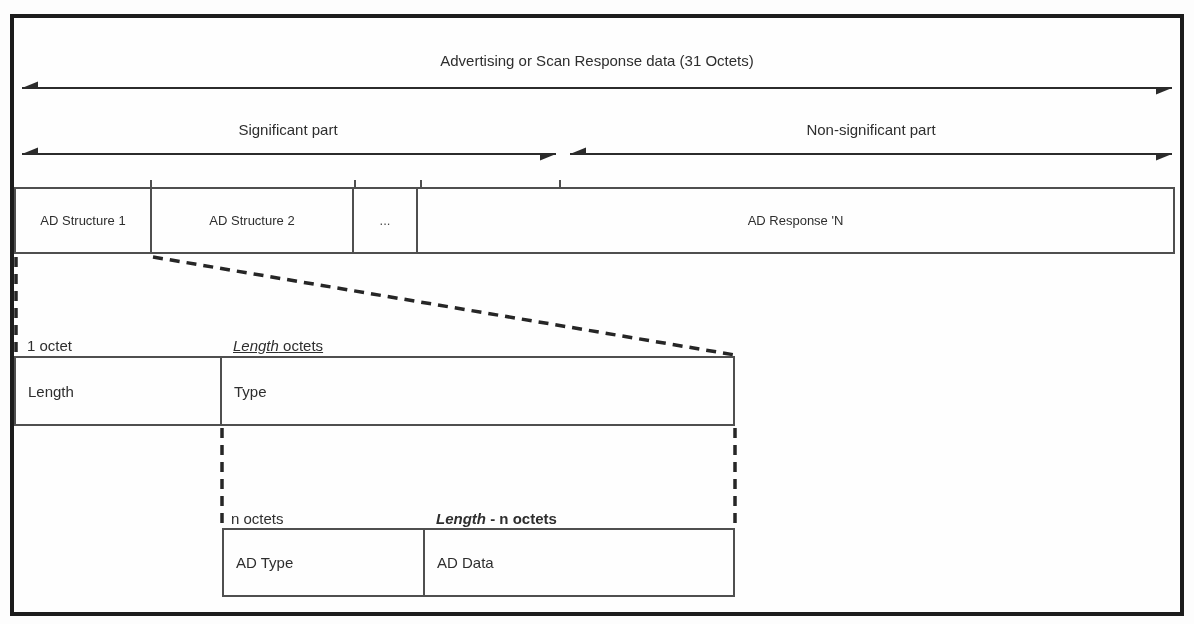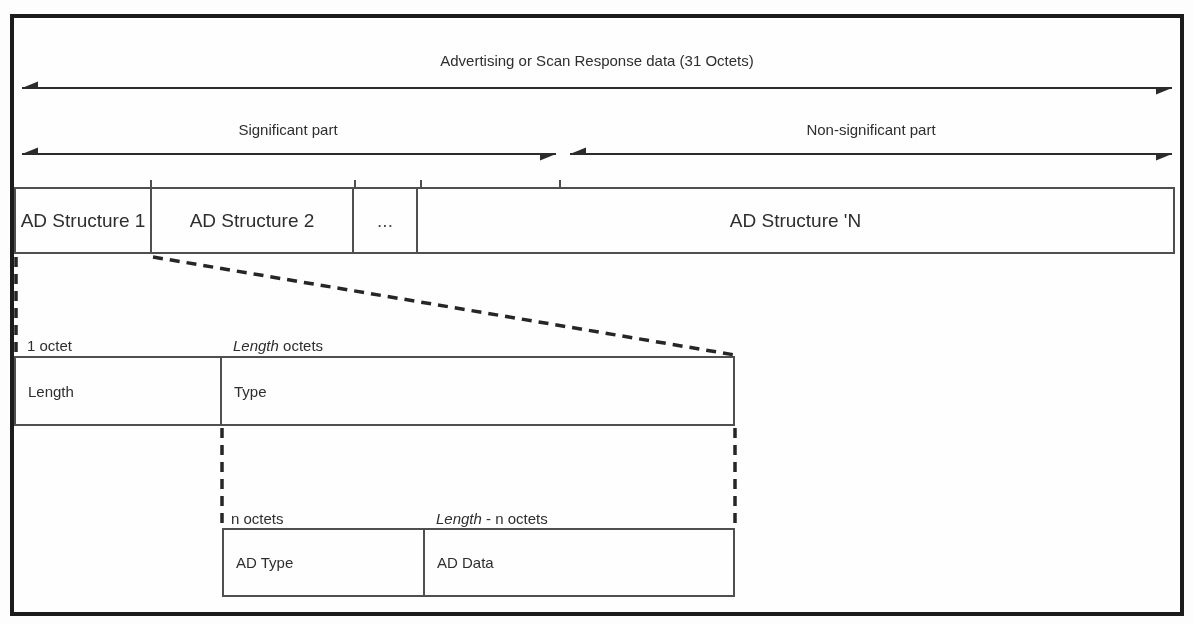--- a/index.html
+++ b/index.html
@@ -25,21 +25,21 @@
   .nonsig-lbl{left:721px;top:117px;width:300px;}
   
   .row-box{
     position:absolute;left:14px;top:183px;width:1161px;height:67px;
     border:2px solid #4f4f4f;box-sizing:border-box;
     display:flex;background:#fefefe;
   }
   .row-box .cell{
     border-right:2px solid #4f4f4f;box-sizing:border-box;
     display:flex;align-items:center;justify-content:center;
-    font-size:19px;
+    font-size:13px;
   }
   .row-box .cell:last-child{border-right:none;flex:1;}
   .c1{width:136px;} .c2{width:202px;text-align:center;} .c3{width:64px;color:#4a4a4a;} .c4{width:139px;}
   .tick{position:absolute;width:2px;height:8px;background:#4f4f4f;top:176px;}
   .tick.t1{left:150px;} .tick.t2{left:354px;} .tick.t3{left:420px;} .tick.t4{left:559px;}
   
   .exp-box{
     position:absolute;border:2px solid #4f4f4f;box-sizing:border-box;
     display:flex;background:#fefefe;
   }
@@ -47,23 +47,23 @@
   .type-box{left:222px;top:524px;width:513px;height:69px;}
   .exp-box .cell{
     border-right:2px solid #4f4f4f;box-sizing:border-box;
     display:flex;align-items:center;padding-left:12px;font-size:15px;
   }
   .exp-box .cell:last-child{border-right:none;flex:1;}
   .len-c1{width:206px;} .type-c1{width:201px;}
   
   .size-lbl{position:absolute;font-size:15px;line-height:18px;white-space:nowrap;margin-top:6px;}
   .s1{left:27px;top:327px;}
-  .s2{left:233px;top:327px;}
+  .s2{left:233px;top:327px;text-decoration:underline;}
   .s3{left:231px;top:500px;}
-  .s4{left:436px;top:500px;}
+  .s4{left:436px;top:500px;font-weight:bold;}
   .size-lbl .it{font-style:italic;}
 </style>
 </head>
 <body>
 
 <div class="canvas">
 
   <div class="frame"></div>
 
   <svg class="lines" viewBox="0 0 1194 624">
@@ -87,21 +87,21 @@
   </svg>
 
   <div class="lbl center title-lbl">Advertising or Scan Response data (31 Octets)</div>
   <div class="lbl center nonsig-lbl">Non-significant part</div>
   <div class="lbl center sig-lbl">Significant part</div>
 
   <div class="row-box">
     <div class="cell c1">AD Structure 1</div>
     <div class="cell c2">AD Structure 2</div>
     <div class="cell c3">...</div>
-    <div class="cell c4">AD Structure 'N</div>
+    <div class="cell c4">AD Response 'N</div>
   </div>
   <div class="tick t1"></div>
   <div class="tick t2"></div>
   <div class="tick t3"></div>
   <div class="tick t4"></div>
 
   <div class="size-lbl s1">1 octet</div>
   <div class="size-lbl s2"><span class="it">Length</span><span> octets</span></div>
 
   <div class="exp-box len-box">

